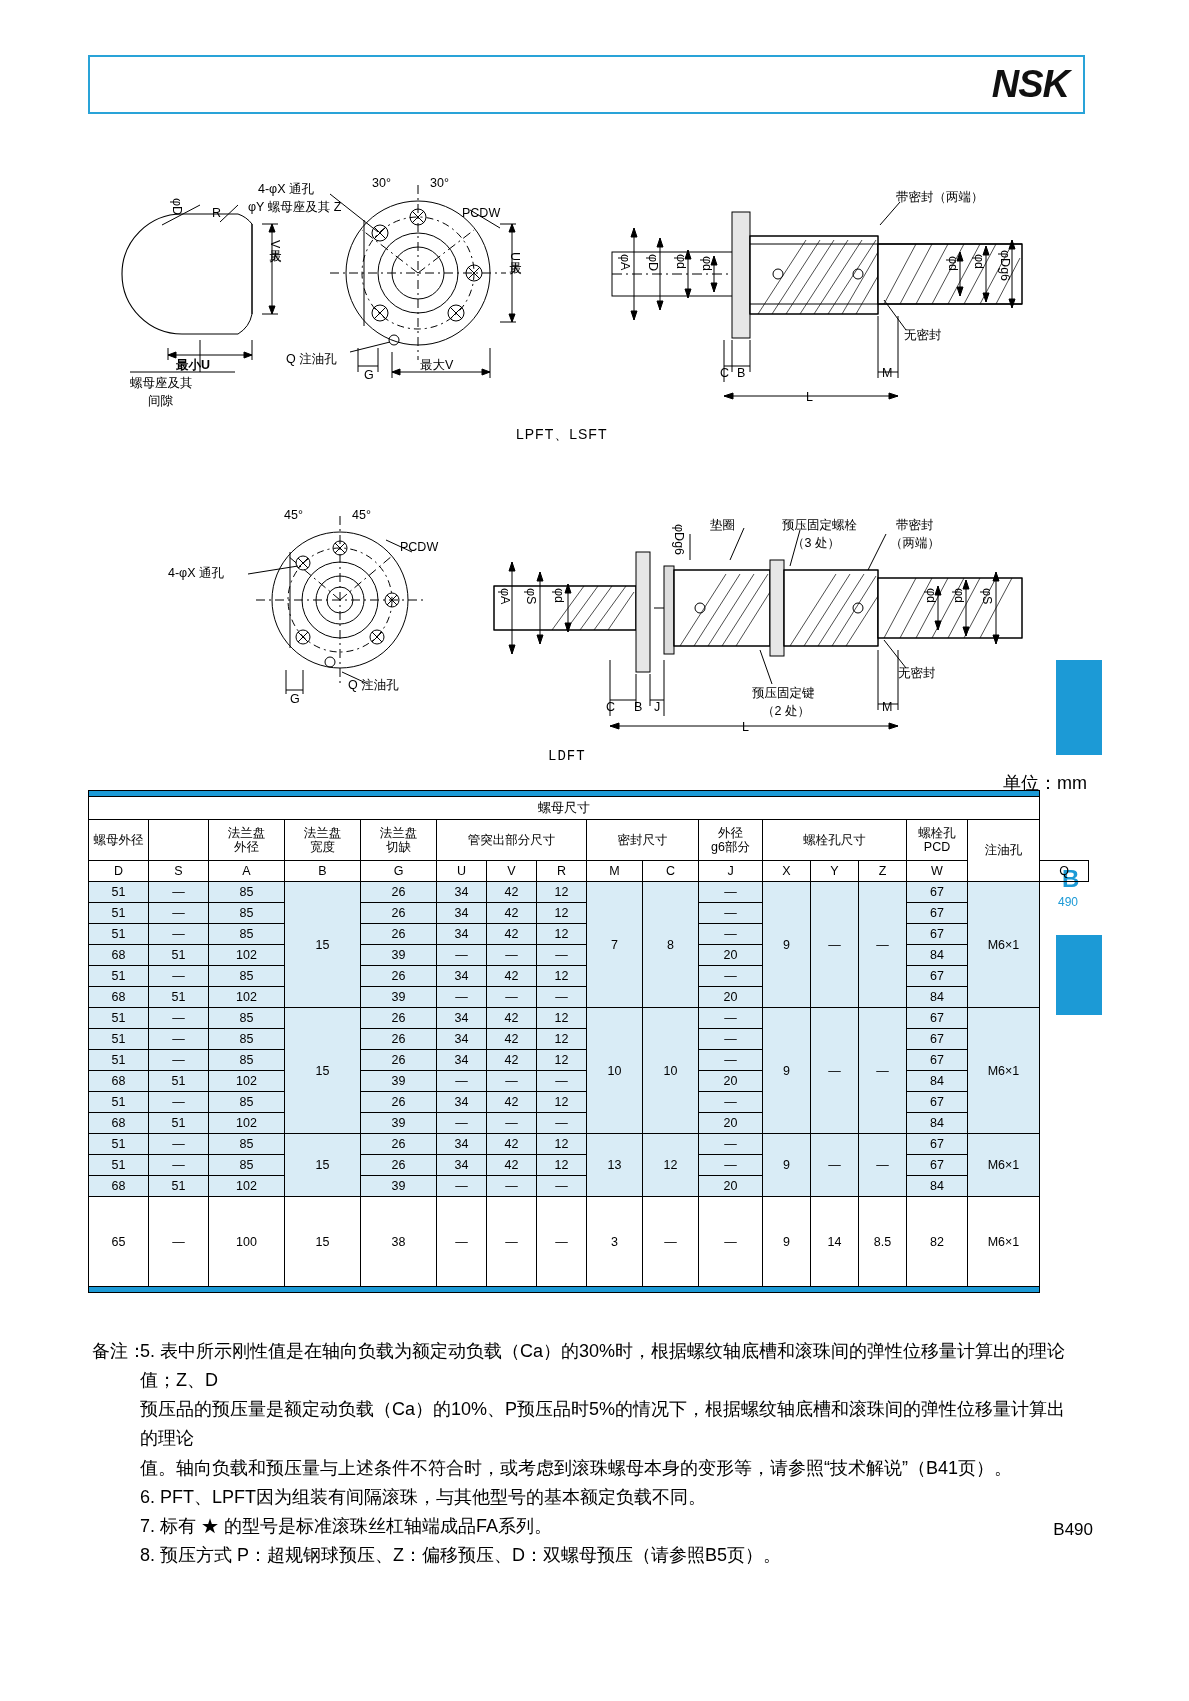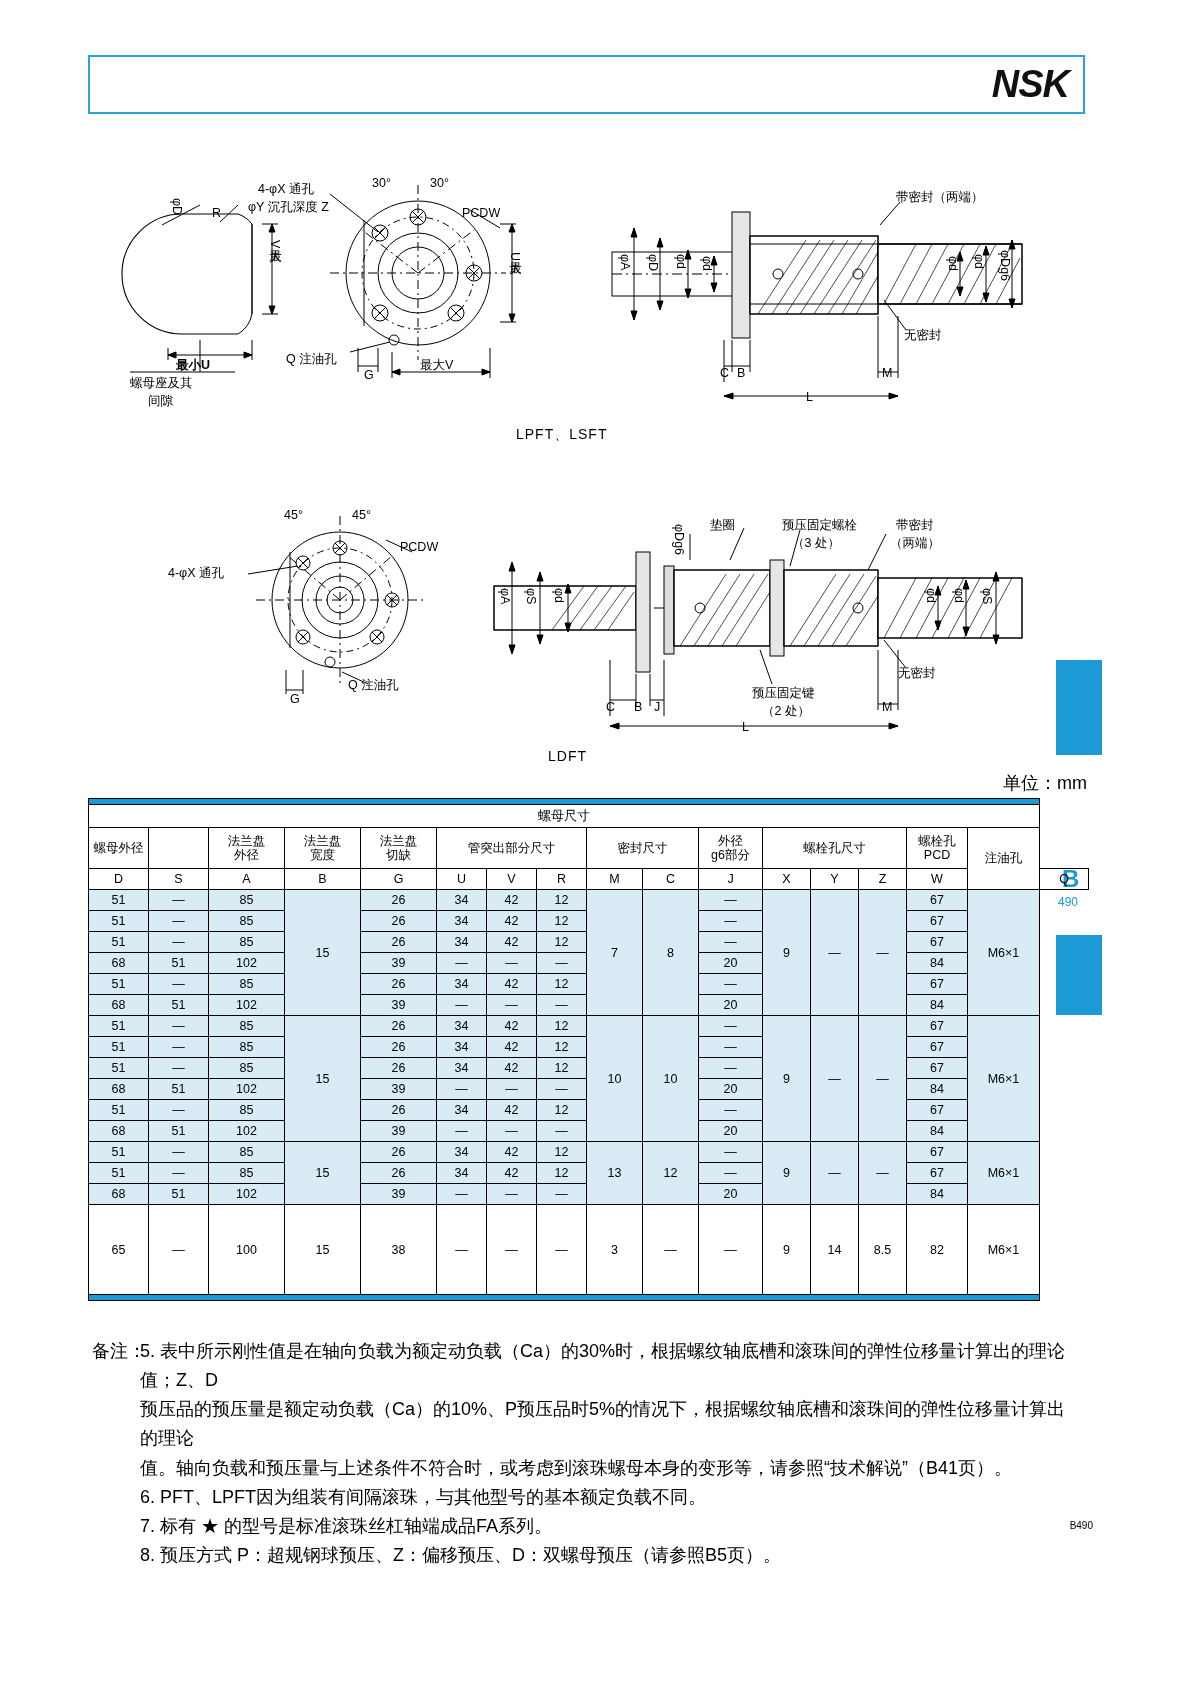--- a/index.html
+++ b/index.html
@@ -16,21 +16,21 @@
   .lbl.vert{writing-mode:vertical-rl;text-orientation:mixed;}
   .cap{position:absolute;font-size:14px;letter-spacing:1px;}
 
   svg.d{position:absolute;left:0;top:0;overflow:visible;}
 
   
   .unit{position:absolute;right:102px;top:771px;font-size:18px;}
 
   
   .tblwrap{position:absolute;left:88px;top:790px;width:1001px;}
-  table.t{border-collapse:collapse;width:1001px;font-size:12.5px;margin-top:8px;}
+  table.t{border-collapse:collapse;width:1001px;font-size:12.5px;}
   table.t td,table.t th{border:1px solid #000;text-align:center;font-weight:normal;padding:0;}
   .bluebar{background:#1c9ad6;height:5px;padding:0;border:none;}
   .tt{height:22px;font-size:13px;}
   .hgrp{height:40px;line-height:1.15;font-size:12.5px;}
   .hsym{height:20px;font-size:12.5px;}
   .band{background:#d9ecf6;}
   .r{height:21px;}
   .big{height:90px;}
   .nb-b{border-bottom:none !important;}
 
@@ -38,21 +38,21 @@
   .tab1{position:absolute;left:1056px;top:660px;width:46px;height:95px;background:#1c9ad6;}
   .tab2{position:absolute;left:1056px;top:935px;width:46px;height:80px;background:#1c9ad6;}
   .tabtxt{position:absolute;left:1062px;top:865px;font-size:24px;color:#1c9ad6;font-weight:bold;}
   .tabtxt2{position:absolute;left:1058px;top:895px;font-size:12px;color:#1c9ad6;}
 
   
   .notes{position:absolute;left:92px;top:1337px;width:980px;font-size:18px;line-height:1.62;}
   .notes .lead{position:absolute;left:0;top:0;}
   .notes .body{margin-left:48px;}
 
-  .folio{position:absolute;right:96px;top:1520px;font-size:10px;}
+  .folio{position:absolute;right:96px;top:1520px;font-size:17px;}
 </style>
 </head>
 <body>
 
 <div class="page">
 
   <div class="hdr">
     <div class="hdr-logo">NSK</div>
   </div>
 
@@ -325,21 +325,21 @@
         <line x1="690" y1="560" x2="690" y2="534"></line>
         <line x1="730" y1="560" x2="744" y2="528"></line>
         <line x1="790" y1="566" x2="800" y2="530"></line>
         <line x1="868" y1="570" x2="886" y2="534"></line>
         <line x1="760" y1="650" x2="772" y2="684"></line>
         <line x1="884" y1="640" x2="906" y2="668"></line>
       </g>
     </svg>
 
     <div class="lbl" style="left:258px;top:182px;">4-φX 通孔</div>
-    <div class="lbl" style="left:248px;top:200px;">φY 沉孔深度 Z</div>
+    <div class="lbl" style="left:248px;top:200px;">φY 螺母座及其 Z</div>
     <div class="lbl" style="left:372px;top:176px;">30°</div>
     <div class="lbl" style="left:430px;top:176px;">30°</div>
     <div class="lbl" style="left:462px;top:206px;">PCDW</div>
     <div class="lbl vert" style="left:170px;top:198px;">φD</div>
     <div class="lbl" style="left:212px;top:206px;">R</div>
     <div class="lbl vert" style="left:268px;top:240px;">最大V</div>
     <div class="lbl" style="left:176px;top:358px;font-weight:bold;">最小U</div>
     <div class="lbl" style="left:286px;top:352px;">Q 注油孔</div>
     <div class="lbl" style="left:364px;top:368px;">G</div>
     <div class="lbl" style="left:420px;top:358px;">最大V</div>
@@ -384,21 +384,21 @@
     <div class="lbl vert" style="left:552px;top:588px;">φd</div>
     <div class="lbl vert" style="left:924px;top:588px;">φd</div>
     <div class="lbl vert" style="left:952px;top:588px;">φd</div>
     <div class="lbl vert" style="left:980px;top:588px;">φS</div>
     <div class="lbl" style="left:606px;top:700px;">C</div>
     <div class="lbl" style="left:634px;top:700px;">B</div>
     <div class="lbl" style="left:654px;top:700px;">J</div>
     <div class="lbl" style="left:882px;top:700px;">M</div>
     <div class="lbl" style="left:742px;top:720px;">L</div>
 
-    <div class="cap" style="left:548px;top:748px;">LDFT</div>
+    <div class="cap" style="left:548px;top:748px;font-family:Liberation Mono, monospace;">LDFT</div>
   </div>
 
   <div class="unit">单位：mm</div>
 
   <div class="tab1"></div>
   <div class="tab2"></div>
   <div class="tabtxt">B</div>
   <div class="tabtxt2">490</div>
 
   <div class="tblwrap">

